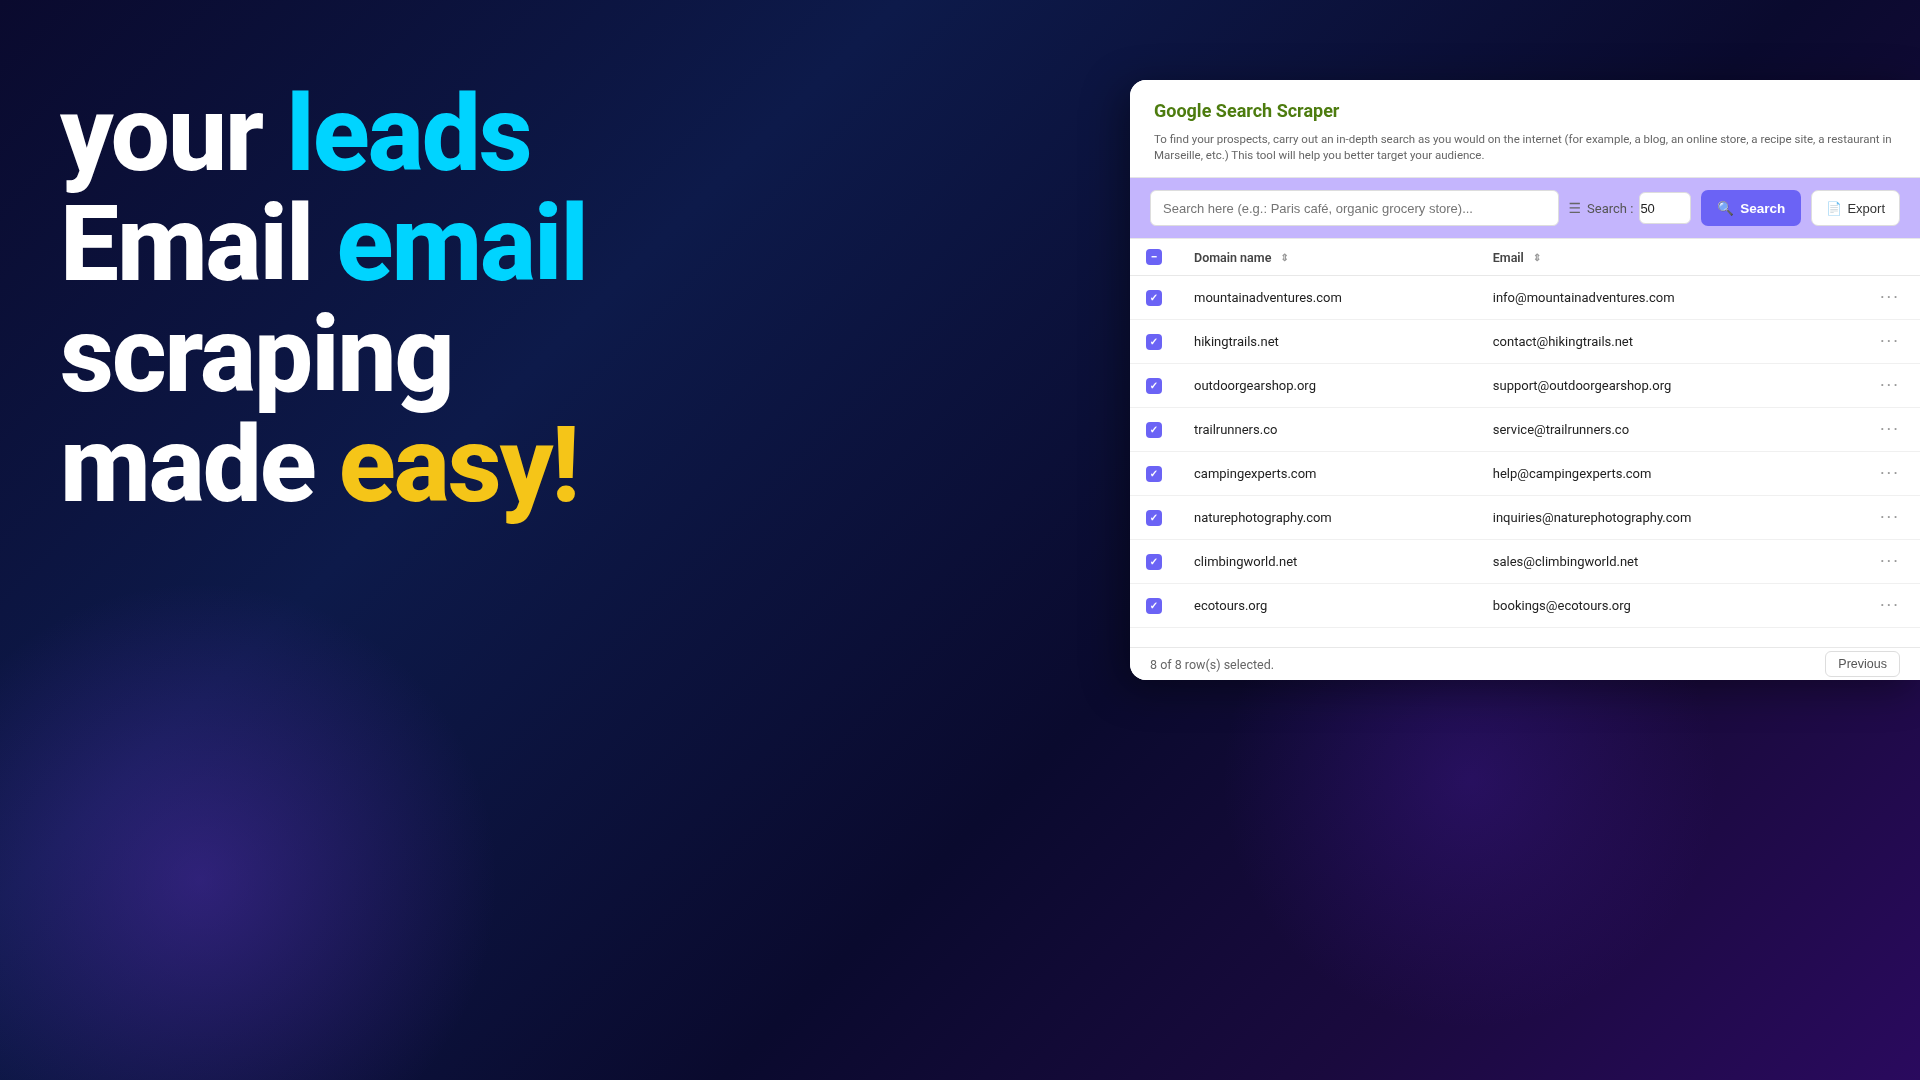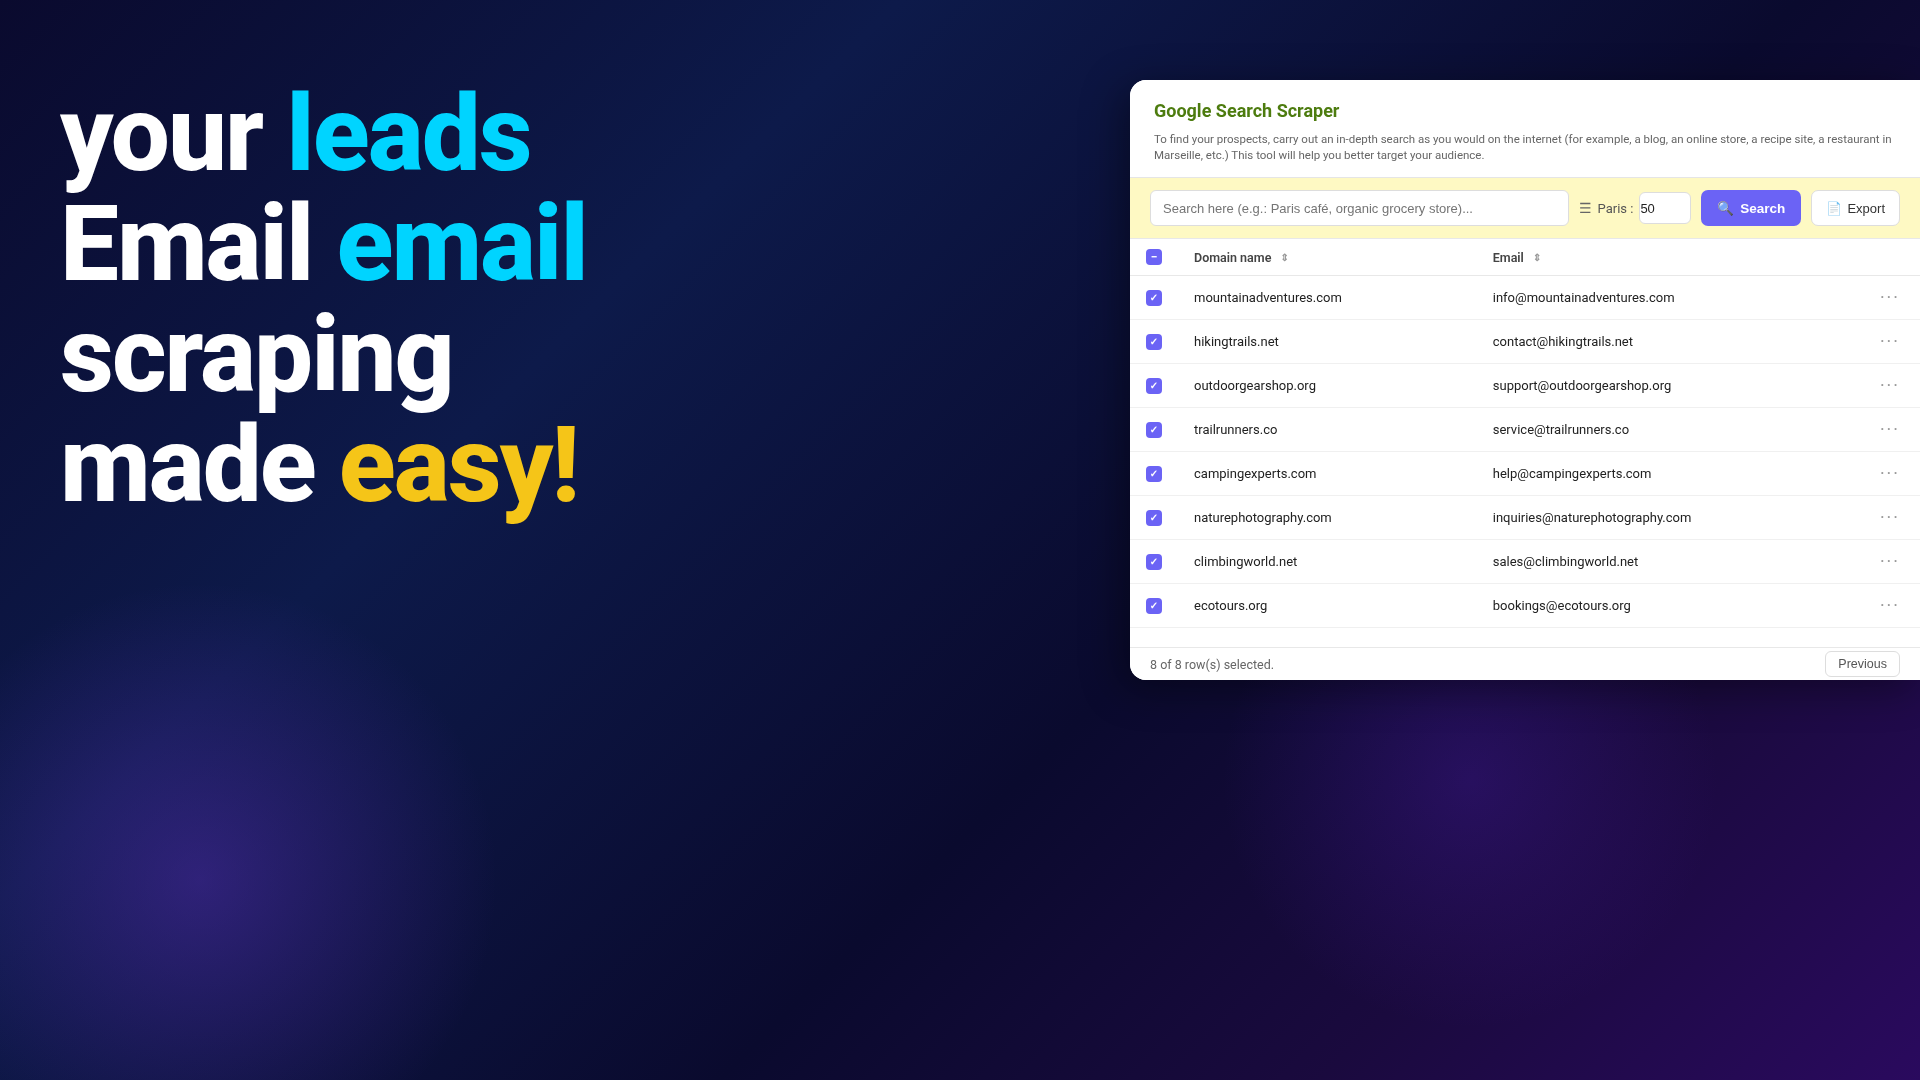--- a/index.html
+++ b/index.html
@@ -99,21 +99,21 @@
       color: #666;
       line-height: 1.4;
     }
 
     
     .toolbar {
       display: flex;
       align-items: center;
       gap: 10px;
       padding: 12px 20px;
-      background: #fef9c3;
+      background: #c4b5fd;
       border-bottom: 1px solid #e8e8e8;
     }
 
     .search-input {
       flex: 1;
       height: 36px;
       border: 1px solid #ddd;
       border-radius: 6px;
       padding: 0 12px;
       font-size: 13px;
@@ -321,21 +321,21 @@
 
   <div class="panel-header">
     <div class="panel-title">Google Search Scraper</div>
     <div class="panel-desc">To find your prospects, carry out an in-depth search as you would on the internet (for example, a blog, an online store, a recipe site, a restaurant in Marseille, etc.) This tool will help you better target your audience.</div>
   </div>
 
   <div class="toolbar">
     <input class="search-input" type="text" placeholder="Search here (e.g.: Paris café, organic grocery store)..." style="">
     <div class="limit-group">
       <span class="limit-icon">☰</span>
-      <span>Paris :</span>
+      <span>Search :</span>
       <input class="limit-input" type="number" value="50" style="">
     </div>
     <button class="search-btn">
       <span>🔍</span>
       <span>Search</span>
     </button>
     <button class="export-btn">
       <span>📄</span>
       <span>Export</span>
     </button>

